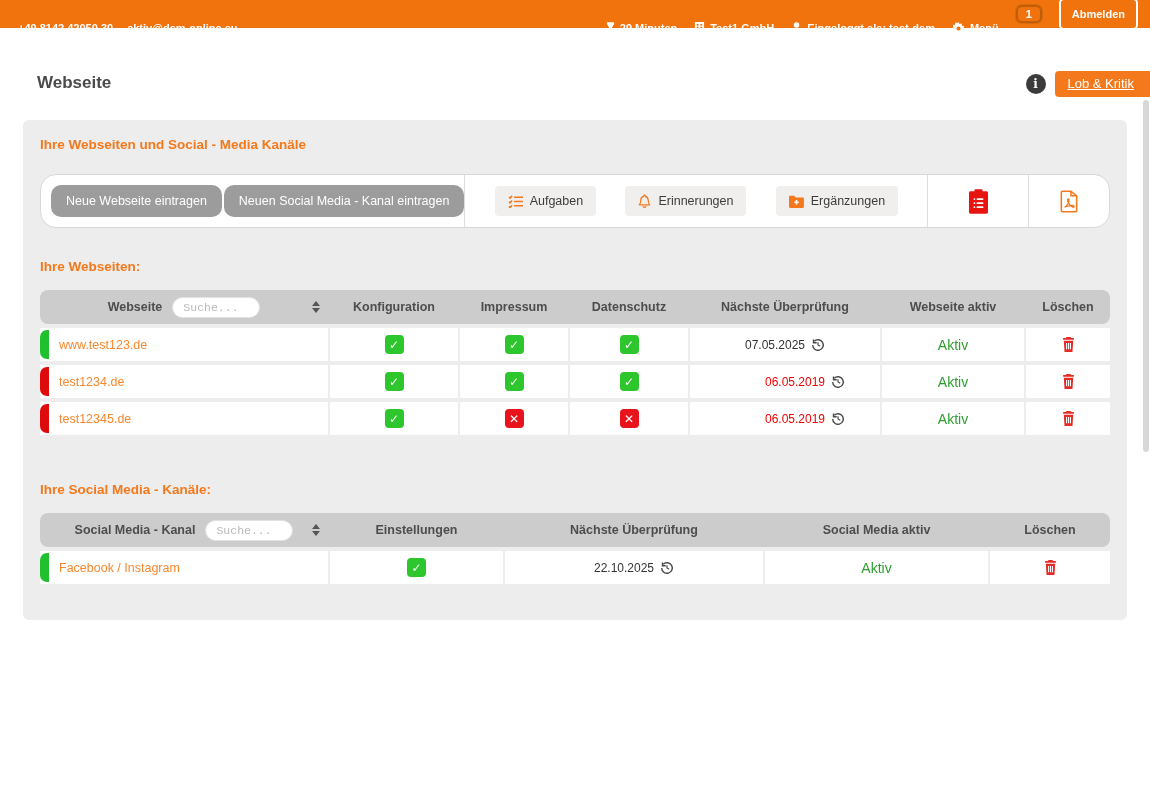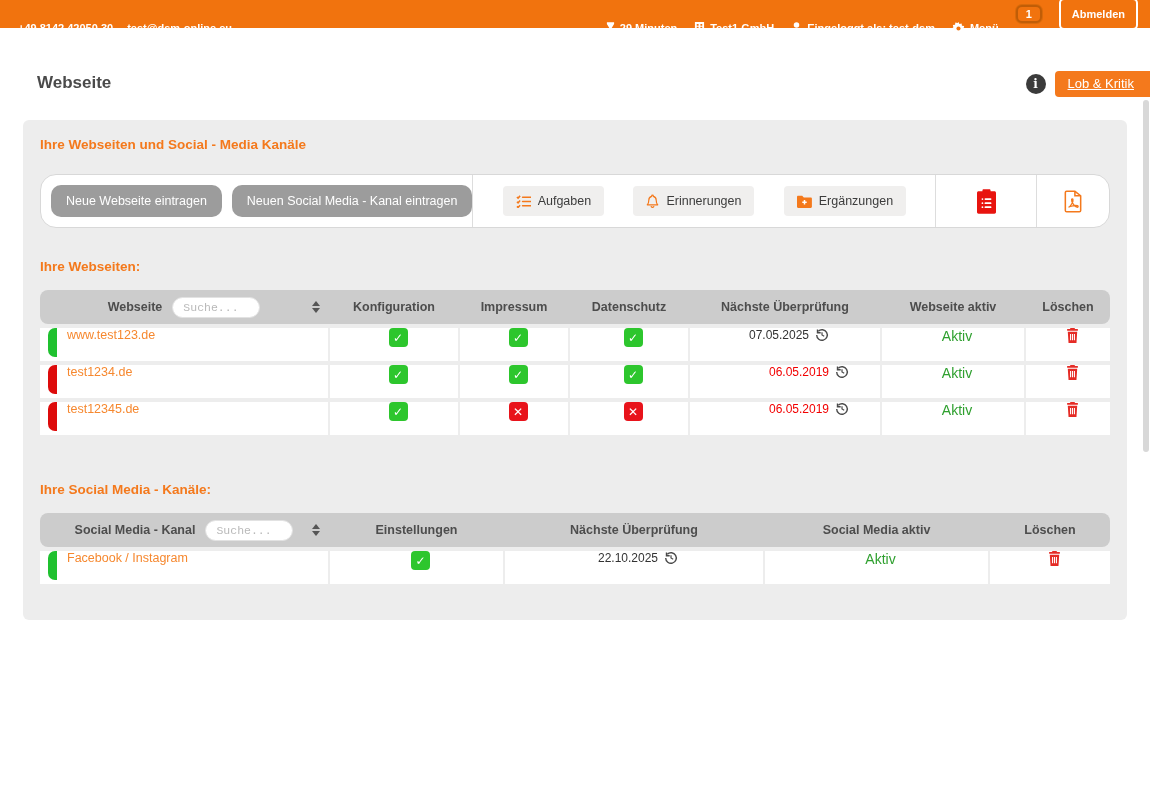--- a/index.html
+++ b/index.html
@@ -30,21 +30,21 @@
 
   
   .card { position:absolute; left:23px; top:120px; width:1104px; background:var(--cardBg);
           border-radius:6px; padding:17px 17px 36px 17px; }
   .panel-title { color:var(--accent); font-size:13.5px; font-weight:bold; margin-bottom:22px; }
 
   
   .toolbar { background:#fff; border:1px solid #d8d8d8; border-radius:16px; height:54px;
              display:flex; align-items:stretch; }
   .tb-sec { display:flex; align-items:center; }
-  .tb-sec.left { padding-left:10px; gap:10px; }
+  .tb-sec.left { padding-left:10px; gap:2px; }
   .tb-sec.mid { flex:0 0 462px; justify-content:space-evenly; }
   .tb-sec.ic1 { flex:0 0 100px; justify-content:center; }
   .tb-sec.ic2 { flex:1; justify-content:center; }
   .vdiv { width:1px; background:#ddd; margin:0; }
   .btn-gray { background:var(--grayBtn); color:#fff; border:none; border-radius:10px; font-size:12.5px;
               padding:9px 15px; font-family:inherit; cursor:pointer; white-space:nowrap; }
   .btn-light { background:var(--lightBtn); color:#3c3c3c; border:none; border-radius:4px; font-size:12.5px;
                padding:8px 13px; font-family:inherit; cursor:pointer; display:flex; align-items:center; gap:7px; }
   .btn-light svg { display:block; color:var(--accent); }
   .icon-btn { background:transparent; border:none; cursor:pointer; padding:4px; }
@@ -66,21 +66,21 @@
   .hcell.first { position:relative; display:flex; align-items:center; justify-content:center; gap:10px; height:34px; }
   .search { width:88px; height:21px; border:1px solid #e2e2e2; border-radius:11px; background:#fff;
             font-size:11.5px; padding:0 10px; font-family:Liberation Mono, monospace; color:#555; }
   .search::placeholder { color:#b9b9b9; }
   .sort { position:absolute; right:8px; display:flex; flex-direction:column; gap:2px; cursor:pointer; }
   .sort i { width:0; height:0; border-left:4px solid transparent; border-right:4px solid transparent; display:block; }
   .sort .up { border-bottom:5px solid #555; }
   .sort .down { border-top:5px solid #555; }
 
   .trow { margin-top:4px; }
-  .cell { background:#fff; height:33px; display:flex; align-items:flex-start; justify-content:center;padding-left:8px; }
+  .cell { background:#fff; height:33px; display:flex; align-items:center; justify-content:center; }
   .cell.name-cell { justify-content:flex-start; }
   .pill { width:9px; height:29px; border-radius:7px 0 0 7px; margin-right:10px; flex:0 0 9px; }
   .pill.green { background:var(--pillGreen); }
   .pill.red { background:var(--pillRed); }
   .site { color:var(--orangeLight); font-size:12.5px; cursor:pointer; }
   .cbx { width:19px; height:19px; border-radius:4px; color:#fff; font-size:12px; font-weight:bold;
          display:flex; align-items:center; justify-content:center; cursor:pointer;
          font-family:"DejaVu Sans", sans-serif; }
   .cbx.ok { background:var(--green); }
   .cbx.bad { background:var(--red); }
@@ -97,21 +97,21 @@
                   background:#d8d8d8; border-radius:3px; }
 </style>
 </head>
 <body>
 
 <div id="app">
 
   <div class="topbar">
     <div class="grp">
       <span class="tb-item">+49 8142 42050 30</span>
-      <span class="tb-item">test@dsm-online.eu</span>
+      <span class="tb-item">aktiv@dsm-online.eu</span>
     </div>
     <div class="grp right">
       <span class="tb-item">
         <svg width="9" height="13" viewBox="0 0 10 14">
             <path fill="#fff" d="M1 0h8v2L6 7l3 5v2H1v-2l3-5-3-5z"></path>
           </svg>
         <span>29 Minuten</span>
       </span>
       <span class="tb-item">
         <svg width="11" height="13" viewBox="0 0 12 14">

